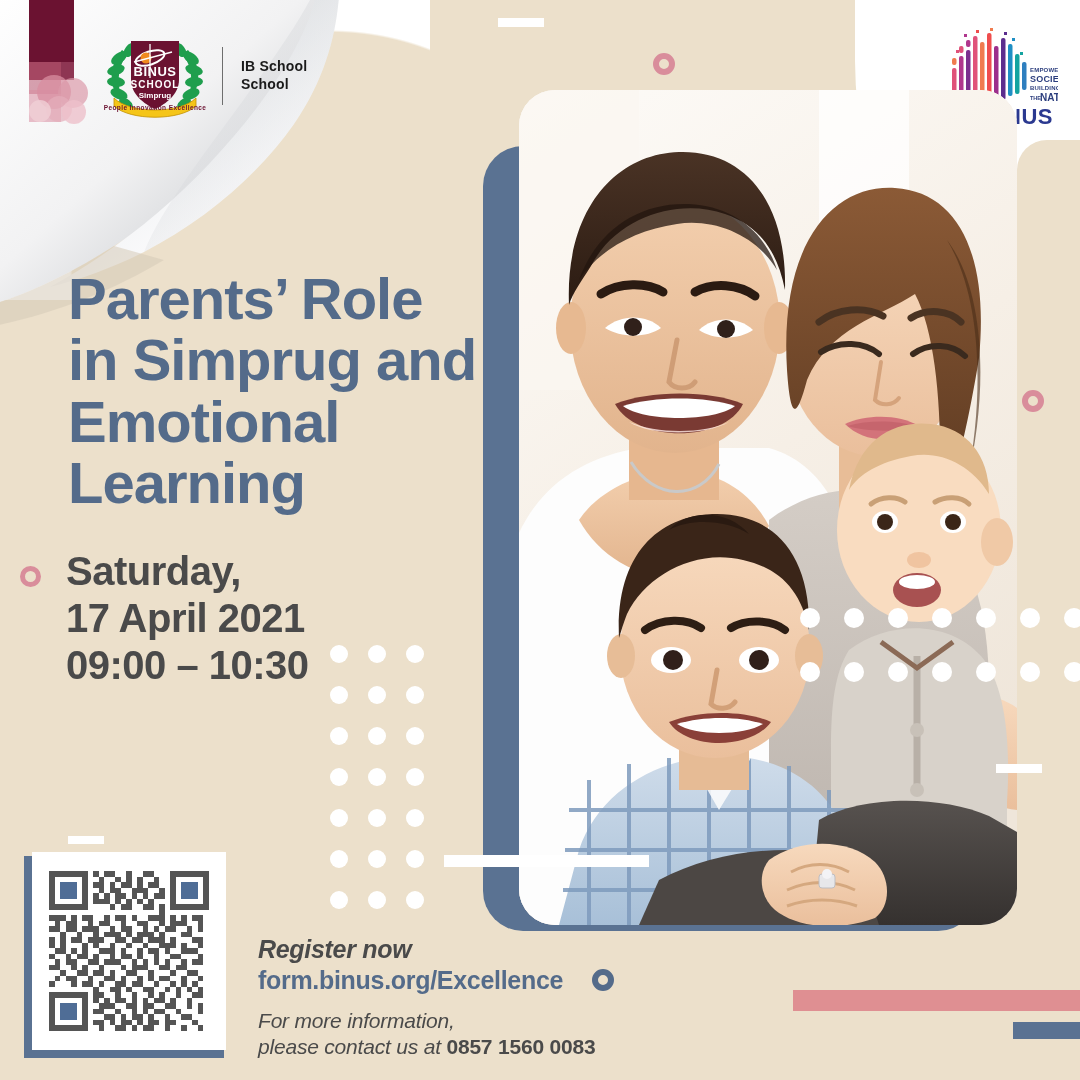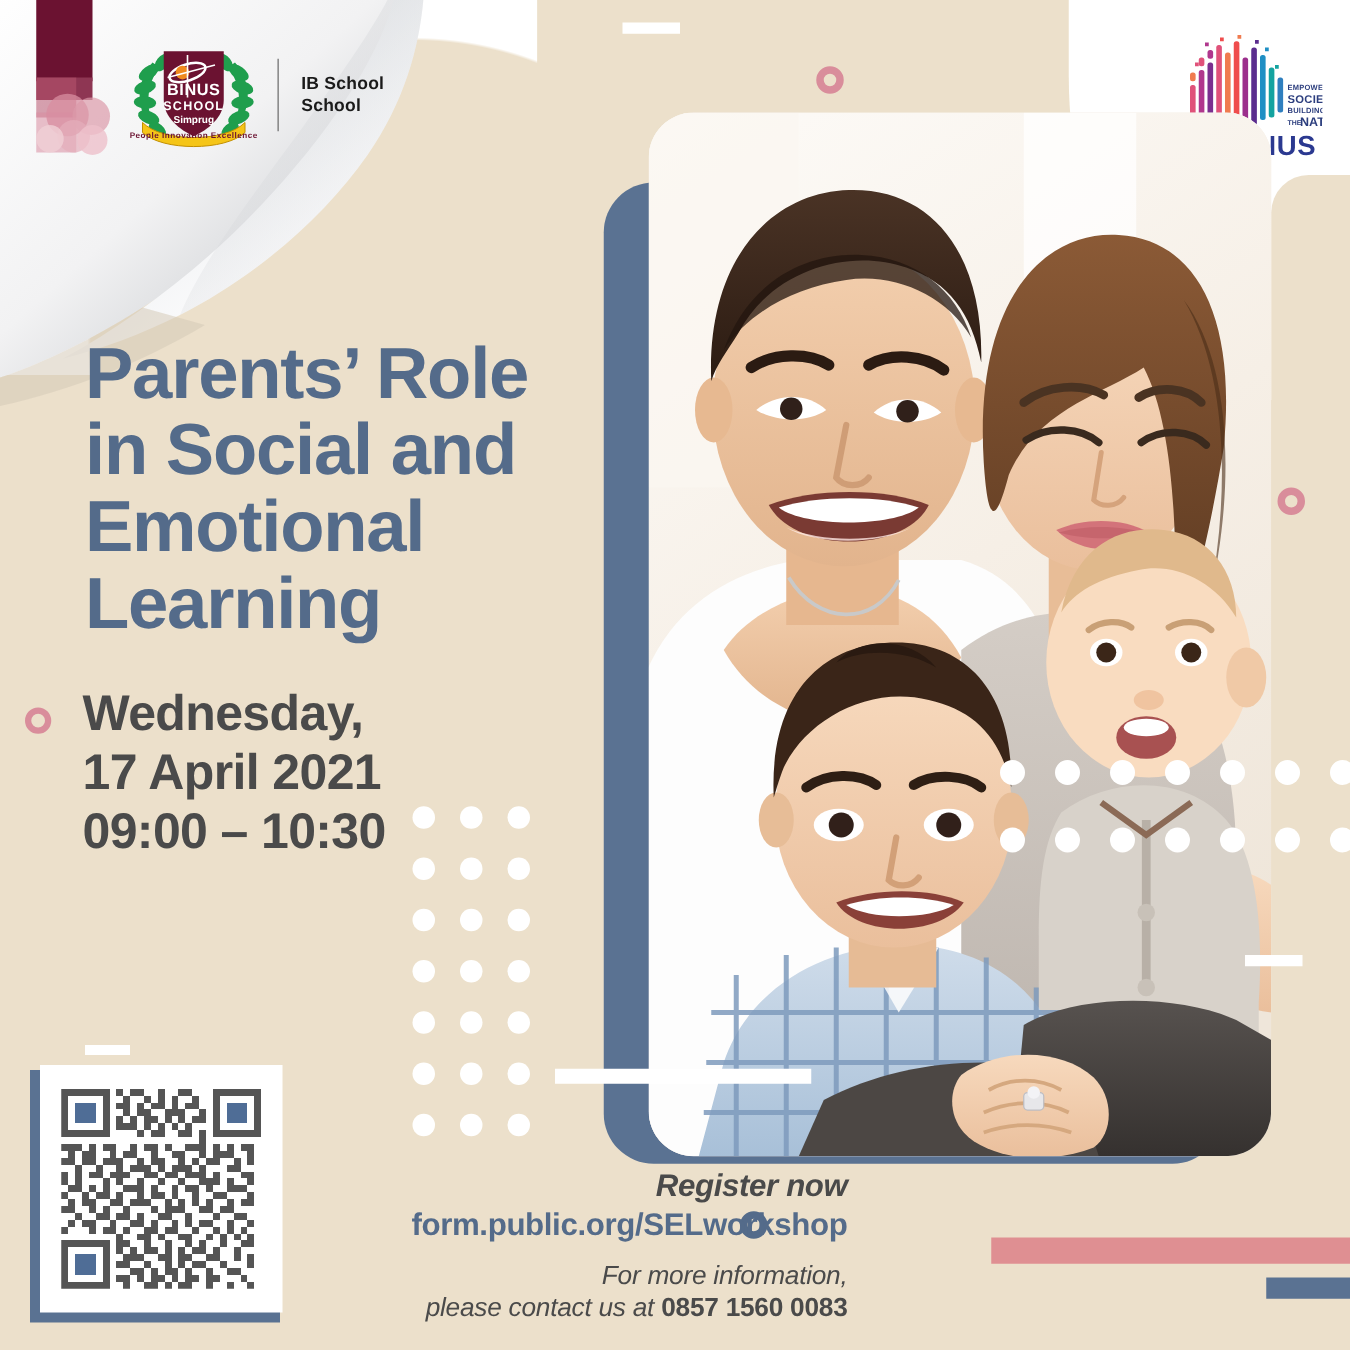--- a/index.html
+++ b/index.html
@@ -121,21 +121,20 @@
   
   .qr-shadow{position:absolute;left:24px;top:856px;width:200px;height:202px;background:#5a7292;}
   .qr-card{position:absolute;left:32px;top:852px;width:194px;height:198px;background:#ffffff;
            display:flex;align-items:center;justify-content:center;}
   .qr-card svg{display:block;}
 
   
   .register{
     position:absolute;left:258px;top:936px;width:420px;
     font-family:"Liberation Sans",sans-serif;
-    text-align:right;
   }
   .reg-now{
     font-size:25px;font-weight:bold;font-style:italic;color:#4a4a4a;
     letter-spacing:-.3px;line-height:1.1;
   }
   .reg-url{
     font-size:25px;font-weight:bold;color:#546b8a;line-height:1.2;
     letter-spacing:-.3px;margin-top:1px;
   }
   .reg-info{
@@ -511,26 +510,26 @@
   <div class="wbar" style="left:996px;top:764px;width:46px;height:9px;"></div>
 
   <div class="ring" style="left:653px;top:53px;width:22px;height:22px;border:6px solid #d98d9b;"></div>
   <div class="ring" style="left:1022px;top:390px;width:22px;height:22px;border:6px solid #d98d9b;"></div>
   <div class="ring" style="left:592px;top:969px;width:22px;height:22px;border:6px solid #546b8a;"></div>
 
   <div class="bar-pink" style="left:793px;top:990px;width:287px;height:21px;"></div>
   <div class="bar-blue" style="left:1013px;top:1022px;width:67px;height:17px;"></div>
 
   <div class="title">Parents’ Role
-in Social and
+in Simprug and
 Emotional
 Learning</div>
 
   <div class="date-ring"></div>
-  <div class="date-block">Wednesday,
+  <div class="date-block">Saturday,
 17 April 2021
 09:00 – 10:30</div>
 
 
   <div class="qr-shadow"></div>
   <div class="qr-card">
     <svg width="160" height="160" viewBox="0 0 29 29" shape-rendering="crispEdges" role="img">
       <rect width="29" height="29" fill="#ffffff"></rect>
       <g fill="#555555">
 
@@ -744,20 +743,20 @@
           <rect x="17" y="28" width="2" height="1"></rect>
         <rect x="21" y="28" width="1" height="1"></rect>
           <rect x="24" y="28" width="1" height="1"></rect>
         <rect x="27" y="28" width="1" height="1"></rect>
       </g>
     </svg>
   </div>
 
   <div class="register">
     <div class="reg-now">Register now</div>
-    <div class="reg-url">form.public.org/SELworkshop</div>
+    <div class="reg-url">form.binus.org/Excellence</div>
     <div class="reg-info">
       <span>For more information,</span><br>
       <span>please contact us at </span><b>0857 1560 0083</b>
     </div>
   </div>
 
 </div>
 
 </body></html>

